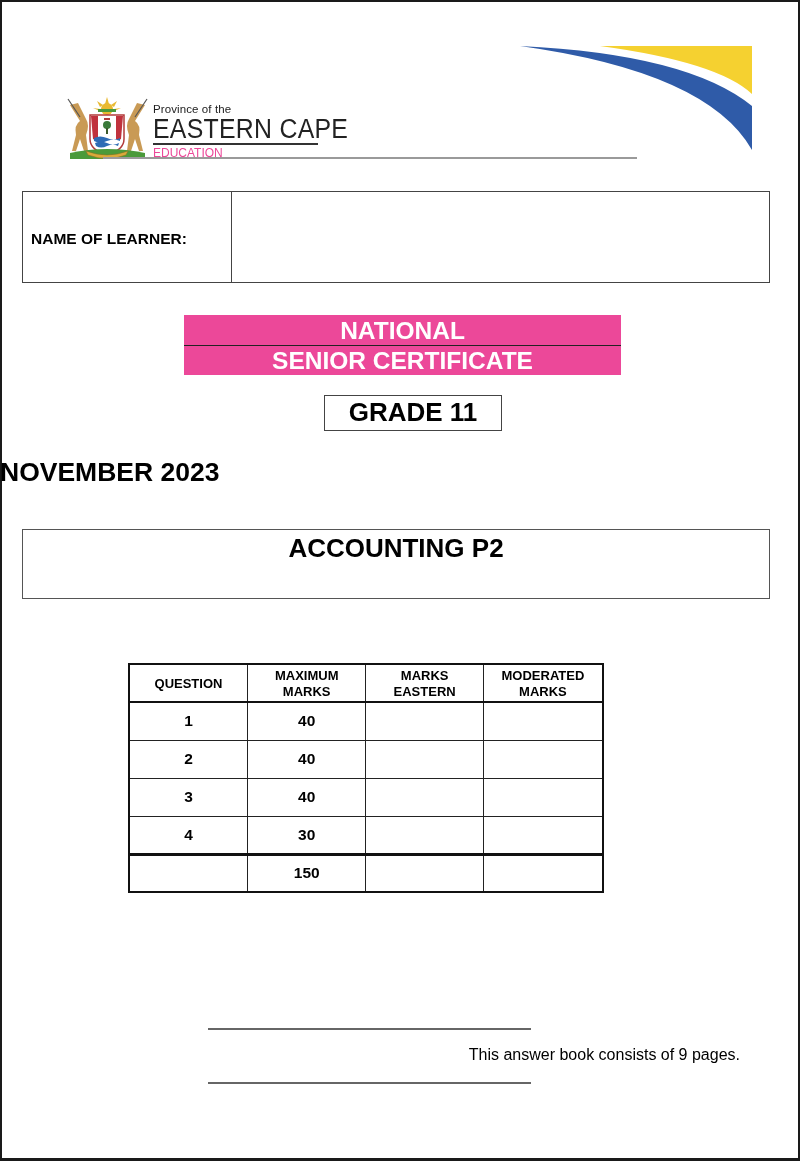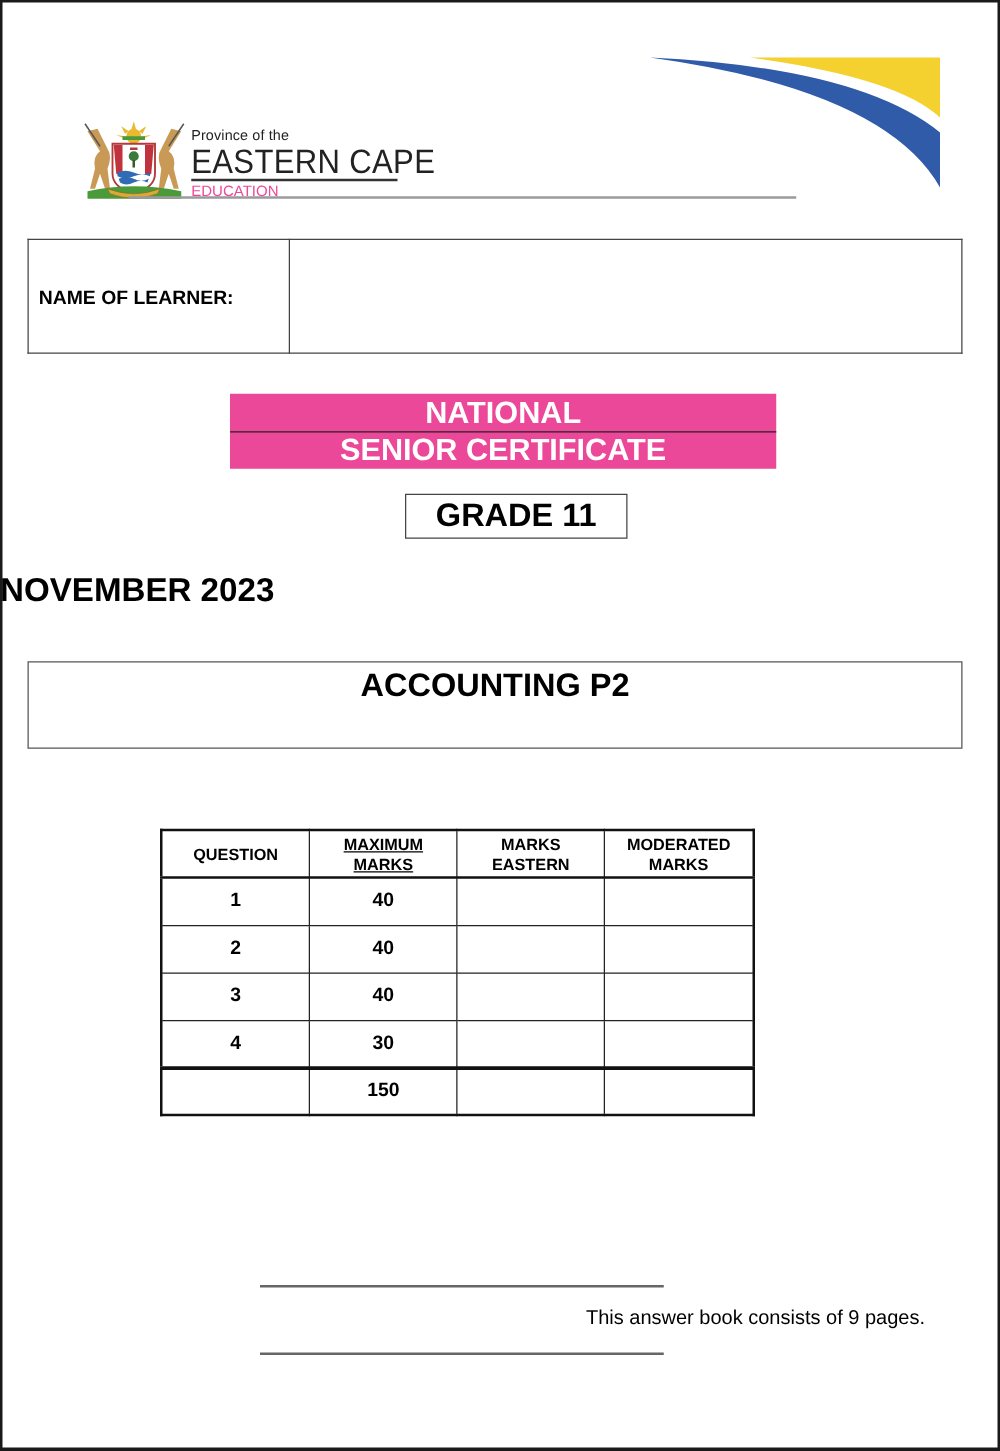--- a/index.html
+++ b/index.html
@@ -33,21 +33,21 @@
   .subject-box { position: absolute; left: 22px; top: 529px; width: 748px; height: 70px; border: 1.3px solid #555; text-align: center; font-weight: bold; font-size: 26px; line-height: 32px; padding-top: 2px; }
 
   
   .marks-table { position: absolute; left: 128px; top: 663px; width: 476px; border-collapse: collapse; }
   .marks-table th, .marks-table td { border: 1.5px solid #222; text-align: center; font-weight: bold; }
   .marks-table th { height: 38px; font-size: 13px; line-height: 16px; padding-top: 1px; }
   .marks-table td { height: 38px; font-size: 15.5px; }
   .marks-table thead tr { border-bottom: 2.5px solid #111; }
   .marks-table tr.total { border-top: 3px solid #111; }
   .marks-table { border: 2.5px solid #111; }
-  .col-q { width: 119px; } .col-m { width: 119px; text-decoration: underline; } .col-o { width: 118px; } .col-mod { width: 120px; }
+  .col-q { width: 119px; } .col-m { width: 119px; } .col-o { width: 118px; } .col-mod { width: 120px; }
 
   
   .footer-rule { position: absolute; left: 208px; width: 323px; height: 1.5px; background: #666; }
   .footer-rule.top { top: 1028px; }
   .footer-rule.bottom { top: 1082px; }
   .footer-text { position: absolute; left: 0; width: 740px; top: 1046px; text-align: right; font-size: 16px; padding-left: 0; }
 </style>
 </head>
 <body>
 

